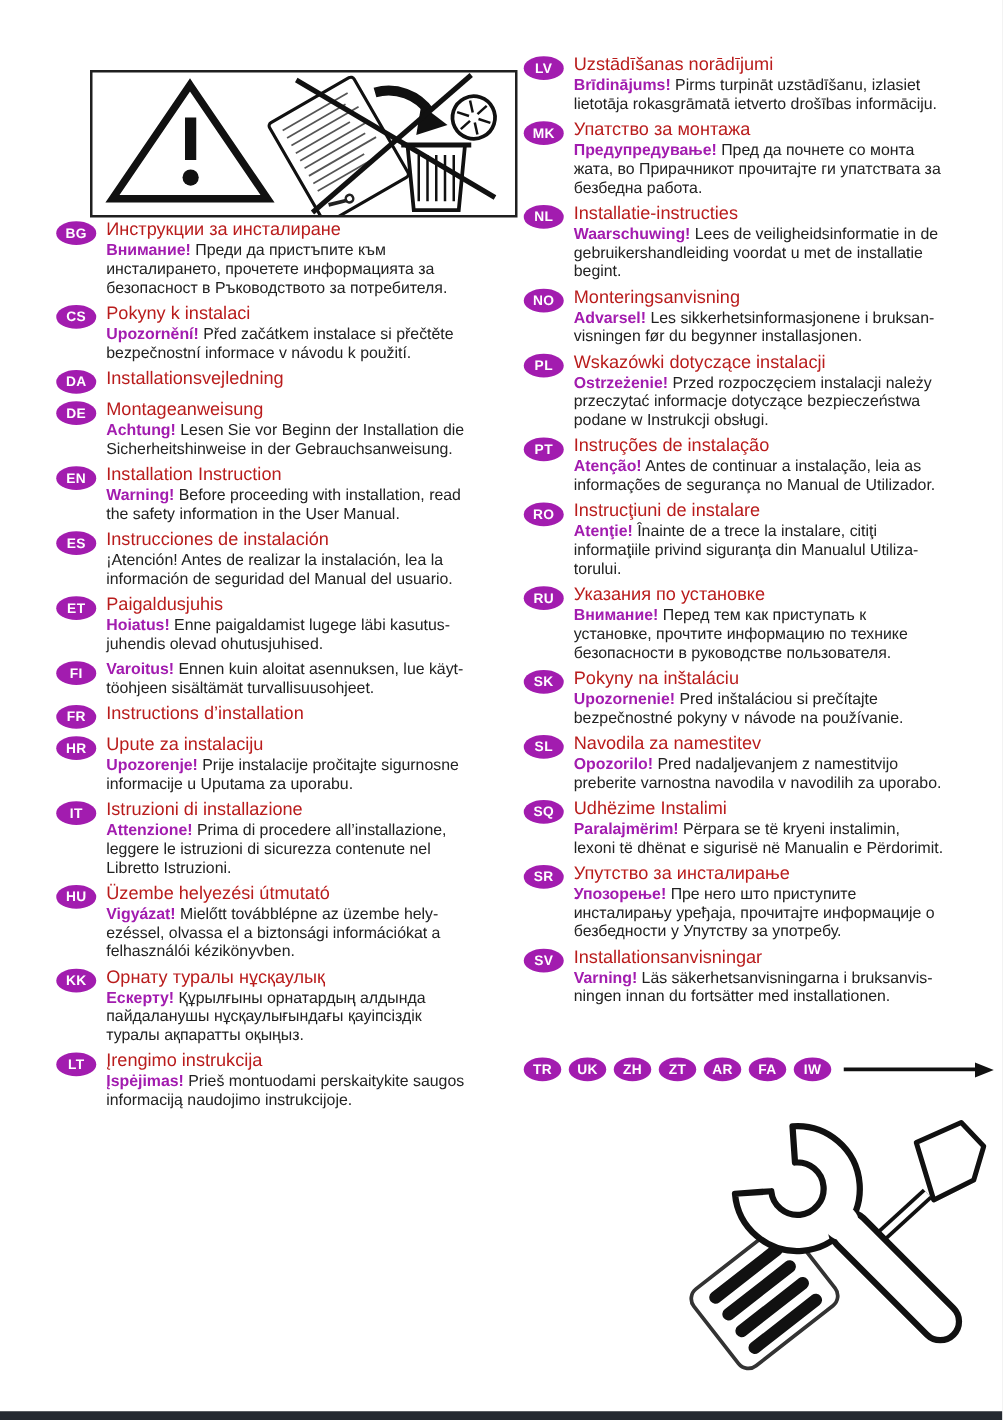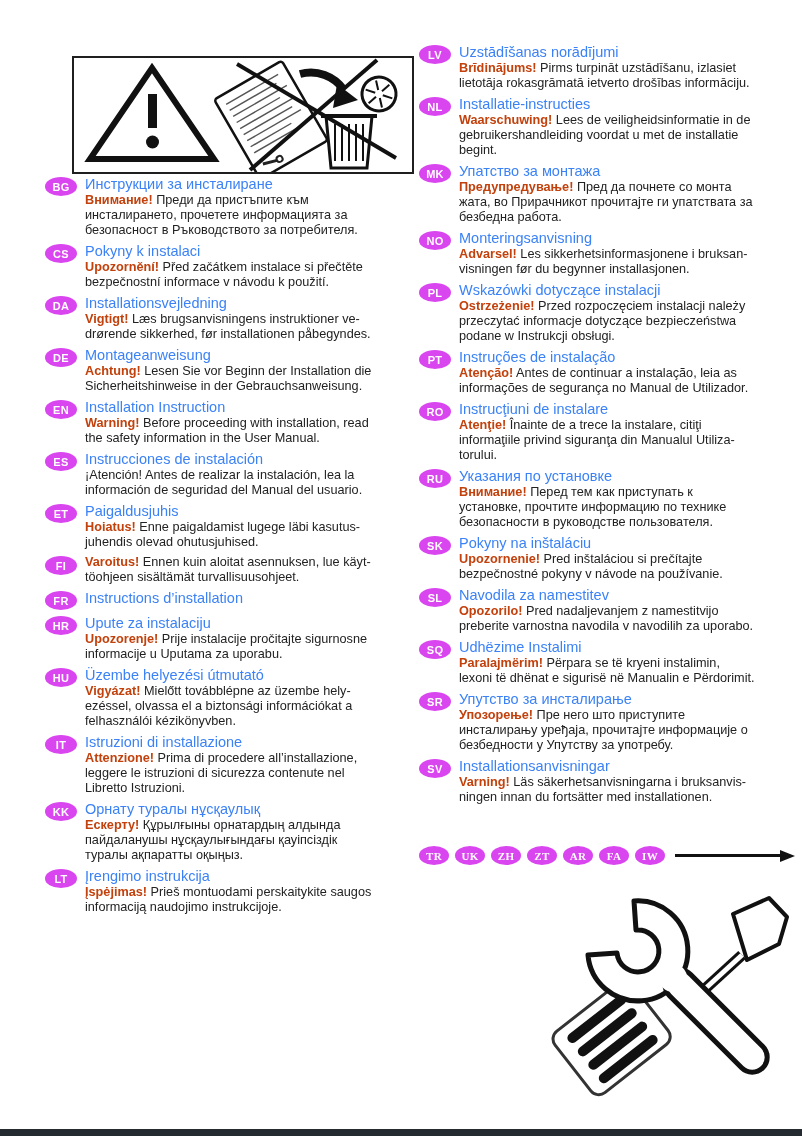--- a/index.html
+++ b/index.html
@@ -12,31 +12,31 @@
     position:absolute;left:72px;top:56px;width:342px;height:118px;
     border:2px solid #1f1f1f;box-sizing:border-box;background:#fff;
   }
   .warn-box svg{display:block;width:100%;height:100%;}
   
   .col{position:absolute;}
   #col-left{left:45px;top:176px;width:366px;}
   #col-right{left:419px;top:44px;width:378px;}
   .entry{display:flex;gap:8px;margin-bottom:5px;}
   .badge{
-    flex:0 0 auto;width:32px;height:19px;background:#d946ef;border-radius:50%;
+    flex:0 0 auto;width:32px;height:19px;background:#a21caf;border-radius:50%;
     color:#fff;font-size:11px;font-weight:700;display:flex;align-items:center;
     justify-content:center;letter-spacing:.3px;margin-top:1px;
   }
   .entry-text{flex:1;min-width:0;}
-  .entry-title{font-size:14.5px;line-height:17px;color:#3b82f6;}
+  .entry-title{font-size:14.5px;line-height:17px;color:#b91c1c;}
   .entry-body{font-size:12.7px;line-height:15px;white-space:pre-line;color:#222;}
-  .warn{font-weight:700;color:#c2410c;}
+  .warn{font-weight:700;color:#a21caf;}
   
   .more-langs{position:absolute;left:419px;top:846px;width:375px;display:flex;align-items:center;}
-  .badge-row{display:flex;gap:6px;align-items:center;font-family:Liberation Serif, serif;}
+  .badge-row{display:flex;gap:6px;align-items:center;}
   .row-badge{width:30px;height:19px;margin-top:0;}
   .arrow{display:flex;align-items:center;margin-left:10px;}
   .arrow-line{display:block;width:105px;height:3px;background:#111;}
   .arrow-head{display:block;width:0;height:0;border-left:15px solid #111;
     border-top:6px solid transparent;border-bottom:6px solid transparent;}
   
   .tools{position:absolute;left:543px;top:886px;width:247px;height:228px;}
   .tools svg{display:block;width:100%;height:100%;}
   
   .footer-bar{position:absolute;left:0;right:0;bottom:0;height:7px;background:#252a31;}
@@ -124,22 +124,20 @@
         <div class="entry-text">
           <div class="entry-title">Pokyny k instalaci</div>
           <div class="entry-body"><b class="warn">Upozornění!</b><span class="body-lines"> Před začátkem instalace si přečtěte
 bezpečnostní informace v návodu k použití.</span></div>
         </div>
       </div>
       <div class="entry">
         <span class="badge">DA</span>
         <div class="entry-text">
           <div class="entry-title">Installationsvejledning</div>
-          <div class="entry-body"><b class="warn">Vigtigt!</b><span class="body-lines"> Læs brugsanvisningens instruktioner ve-
-drørende sikkerhed, før installationen påbegyndes.</span></div>
         </div>
       </div>
       <div class="entry">
         <span class="badge">DE</span>
         <div class="entry-text">
           <div class="entry-title">Montageanweisung</div>
           <div class="entry-body"><b class="warn">Achtung!</b><span class="body-lines"> Lesen Sie vor Beginn der Installation die
 Sicherheitshinweise in der Gebrauchsanweisung.</span></div>
         </div>
       </div>
@@ -179,41 +177,41 @@
         <div class="entry-text">
           <div class="entry-title">Instructions d’installation</div>
         </div>
       </div>
       <div class="entry">
         <span class="badge">HR</span>
         <div class="entry-text">
           <div class="entry-title">Upute za instalaciju</div>
           <div class="entry-body"><b class="warn">Upozorenje!</b><span class="body-lines"> Prije instalacije pročitajte sigurnosne
 informacije u Uputama za uporabu.</span></div>
+        </div>
+      </div>
+      <div class="entry">
+        <span class="badge">IT</span>
+        <div class="entry-text">
+          <div class="entry-title">Istruzioni di installazione</div>
+          <div class="entry-body"><b class="warn">Attenzione!</b><span class="body-lines"> Prima di procedere all’installazione,
+leggere le istruzioni di sicurezza contenute nel
+Libretto Istruzioni.</span></div>
         </div>
       </div>
       <div class="entry">
         <span class="badge">HU</span>
         <div class="entry-text">
           <div class="entry-title">Üzembe helyezési útmutató</div>
           <div class="entry-body"><b class="warn">Vigyázat!</b><span class="body-lines"> Mielőtt továbblépne az üzembe hely-
 ezéssel, olvassa el a biztonsági információkat a
 felhasználói kézikönyvben.</span></div>
         </div>
       </div>
       <div class="entry">
-        <span class="badge">IT</span>
-        <div class="entry-text">
-          <div class="entry-title">Istruzioni di installazione</div>
-          <div class="entry-body"><b class="warn">Attenzione!</b><span class="body-lines"> Prima di procedere all’installazione,
-leggere le istruzioni di sicurezza contenute nel
-Libretto Istruzioni.</span></div>
-        </div>
-      </div>
-      <div class="entry">
         <span class="badge">KK</span>
         <div class="entry-text">
           <div class="entry-title">Орнату туралы нұсқаулық</div>
           <div class="entry-body"><b class="warn">Ескерту!</b><span class="body-lines"> Құрылғыны орнатардың алдында
 пайдаланушы нұсқаулығындағы қауіпсіздік
 туралы ақпаратты оқыңыз.</span></div>
         </div>
       </div>
       <div class="entry">
         <span class="badge">LT</span>
@@ -228,35 +226,35 @@
   <div class="col" id="col-right">
       <div class="entry">
         <span class="badge">LV</span>
         <div class="entry-text">
           <div class="entry-title">Uzstādīšanas norādījumi</div>
           <div class="entry-body"><b class="warn">Brīdinājums!</b><span class="body-lines"> Pirms turpināt uzstādīšanu, izlasiet
 lietotāja rokasgrāmatā ietverto drošības informāciju.</span></div>
         </div>
       </div>
       <div class="entry">
+        <span class="badge">MK</span>
+        <div class="entry-text">
+          <div class="entry-title">Упатство за монтажа</div>
+          <div class="entry-body"><b class="warn">Предупредување!</b><span class="body-lines"> Пред да почнете со монта
+жата, во Прирачникот прочитајте ги упатствата за
+безбедна работа.</span></div>
+        </div>
+      </div>
+      <div class="entry">
         <span class="badge">NL</span>
         <div class="entry-text">
           <div class="entry-title">Installatie-instructies</div>
           <div class="entry-body"><b class="warn">Waarschuwing!</b><span class="body-lines"> Lees de veiligheidsinformatie in de
 gebruikershandleiding voordat u met de installatie
 begint.</span></div>
-        </div>
-      </div>
-      <div class="entry">
-        <span class="badge">MK</span>
-        <div class="entry-text">
-          <div class="entry-title">Упатство за монтажа</div>
-          <div class="entry-body"><b class="warn">Предупредување!</b><span class="body-lines"> Пред да почнете со монта
-жата, во Прирачникот прочитајте ги упатствата за
-безбедна работа.</span></div>
         </div>
       </div>
       <div class="entry">
         <span class="badge">NO</span>
         <div class="entry-text">
           <div class="entry-title">Monteringsanvisning</div>
           <div class="entry-body"><b class="warn">Advarsel!</b><span class="body-lines"> Les sikkerhetsinformasjonene i bruksan-
 visningen før du begynner installasjonen.</span></div>
         </div>
       </div>

